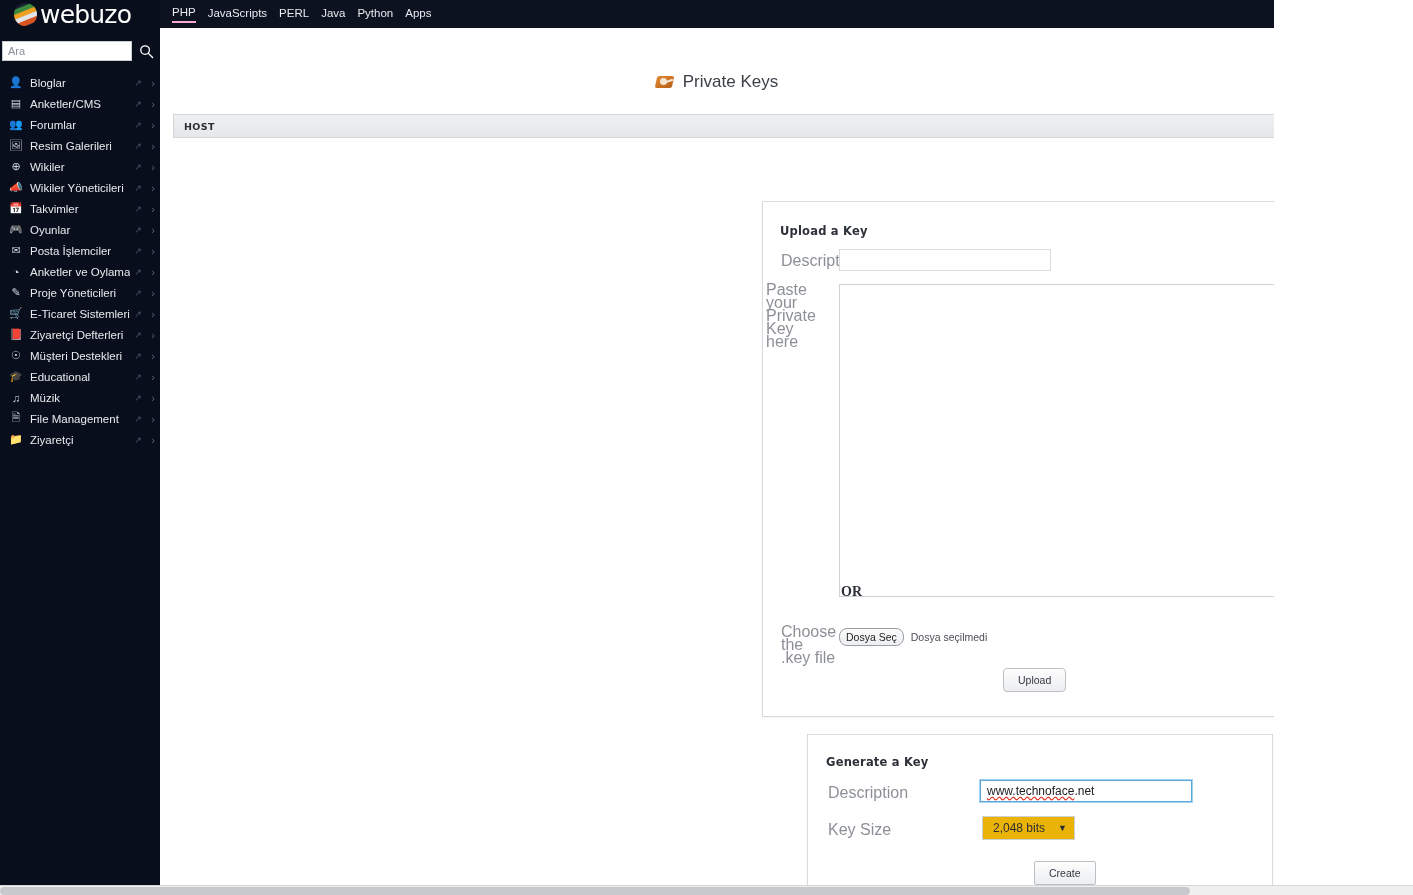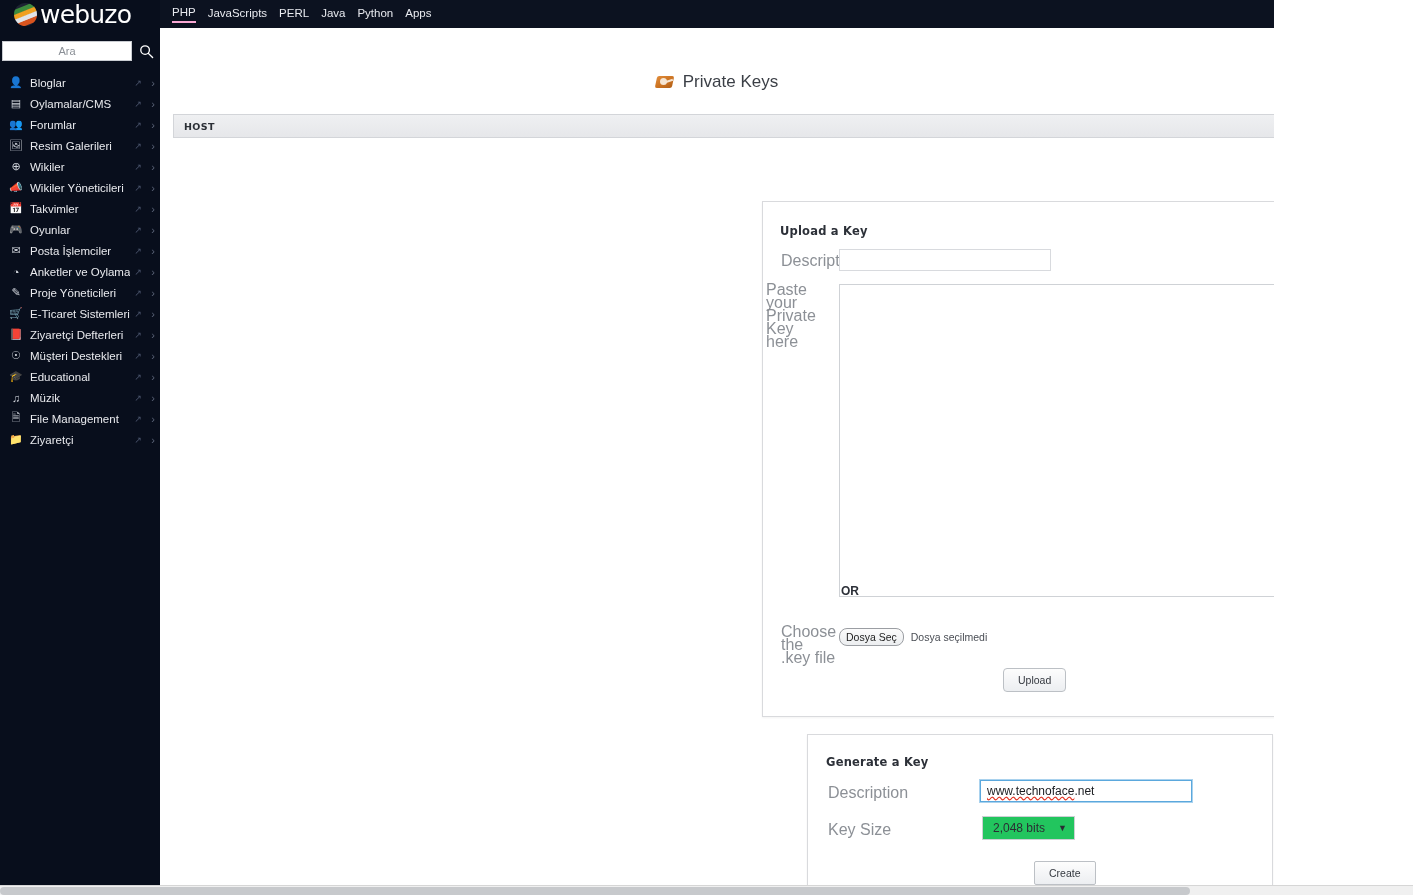--- a/index.html
+++ b/index.html
@@ -41,21 +41,21 @@
     font-family: "DejaVu Sans", sans-serif;
   }
   #search-row {
     display: flex; align-items: center;
     padding: 0 0 0 2px; height: 26px; margin-top: 10px;
   }
   #search-input {
     width: 130px; height: 20px;
     border: 1px solid #c9ccd1; background: #ffffff;
     font-size: 11px; color: #555; padding: 0 5px;
-    outline: none; font-family: "Liberation Sans", sans-serif; text-align: center;
+    outline: none; font-family: "Liberation Sans", sans-serif;
   }
   #search-input::placeholder { color: #8a8f96; }
   #search-icon { width: 28px; display: flex; justify-content: center; align-items: center; cursor: pointer; }
 
   .nav-list { margin-top: 8px; }
   .nav-item {
     display: flex; align-items: center;
     height: 21px; padding-left: 7px;
     color: #e9eaee; font-size: 11.5px;
     cursor: pointer;
@@ -155,22 +155,22 @@
   #up-textarea {
     position: absolute; left: 76px; top: 82px;
     width: 461px; height: 313px;
     border: 1px solid #cfd2d6; background: #fff;
     resize: none; outline: none;
     font-size: 12px; padding: 4px 5px;
     font-family: "Liberation Sans", sans-serif;
   }
   #up-or {
     position: absolute; left: 78px; top: 382px;
-    font-size: 12px; font-weight: bold; color: #2c3038;
-    font-family: Liberation Sans, sans-serif;
+    font-size: 14px; font-weight: bold; color: #2c3038;
+    font-family: Liberation Serif, serif;
   }
   #up-file-label { position: absolute; left: 18px; top: 423px; width: 56px; }
   #up-file-row { position: absolute; left: 76px; top: 426px; display: flex; align-items: center; gap: 7px; }
   #file-select-btn {
     border: 1px solid #9b9ea3; background: linear-gradient(#fbfbfb,#eceef0);
     font-size: 10.5px; color: #222; padding: 2px 6px; border-radius: 8px;
     cursor: pointer; white-space: nowrap;
     font-family: "Liberation Sans", sans-serif;
   }
   #file-status { font-size: 10.5px; color: #4a4e55; white-space: nowrap; }
@@ -200,21 +200,21 @@
     white-space: nowrap;
   }
   #gen-desc-overlay .misspelled {
     text-decoration: underline wavy #e03020;
     text-decoration-skip-ink: none;
   }
   #gen-keysize-label { position: absolute; left: 20px; top: 88px; }
   #gen-keysize-select {
     position: absolute; left: 174px; top: 81px;
     width: 93px; height: 24px;
-    border: 1px solid #cdd0d4; background: #22c55e;
+    border: 1px solid #cdd0d4; background: #eab308;
     font-size: 12px; color: #2a2d33;
     display: flex; align-items: center; justify-content: space-between;
     padding: 0 7px 0 10px; cursor: pointer;
   }
   #gen-keysize-select .caret { font-size: 9px; color: #2a2d33; }
   #create-btn {
     position: absolute; left: 226px; top: 126px;
     border: 1px solid #bcc0c5; background: linear-gradient(#fdfdfd,#eceef1);
     font-size: 10.5px; color: #34383f; padding: 5px 14px; border-radius: 2px;
     cursor: pointer;
@@ -260,21 +260,21 @@
 
     <div class="nav-list" id="nav-list">
         <div class="nav-item">
           <span class="nav-ico">👤</span>
           <span class="nav-label">Bloglar</span>
           <span class="nav-ext">↗</span>
           <span class="nav-chev">›</span>
         </div>
         <div class="nav-item">
           <span class="nav-ico">▤</span>
-          <span class="nav-label">Oylamalar/CMS</span>
+          <span class="nav-label">Anketler/CMS</span>
           <span class="nav-ext">↗</span>
           <span class="nav-chev">›</span>
         </div>
         <div class="nav-item">
           <span class="nav-ico">👥</span>
           <span class="nav-label">Forumlar</span>
           <span class="nav-ext">↗</span>
           <span class="nav-chev">›</span>
         </div>
         <div class="nav-item">

